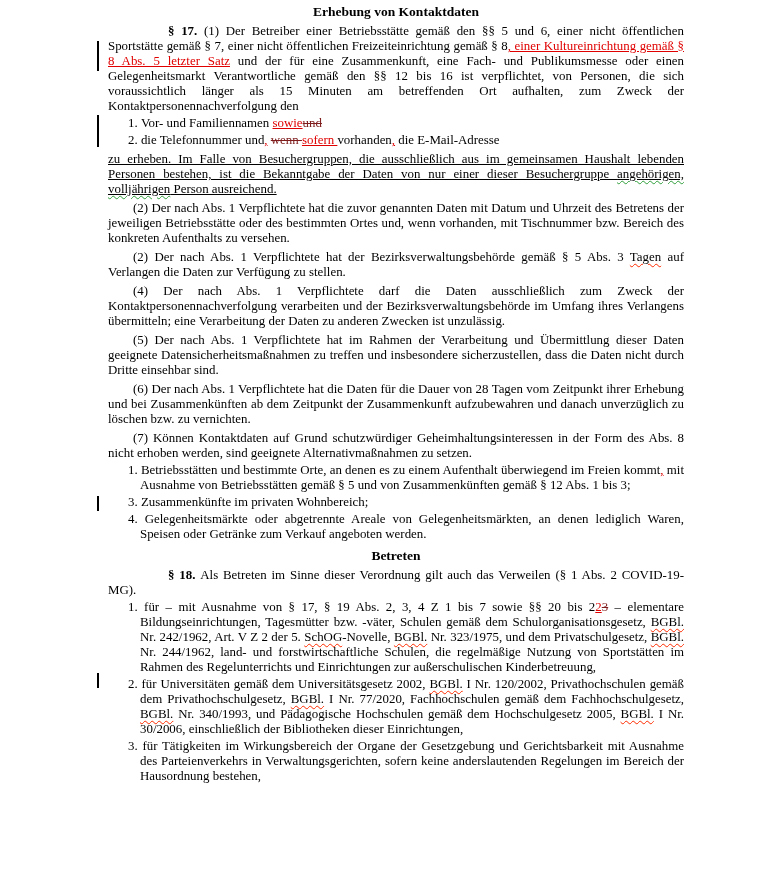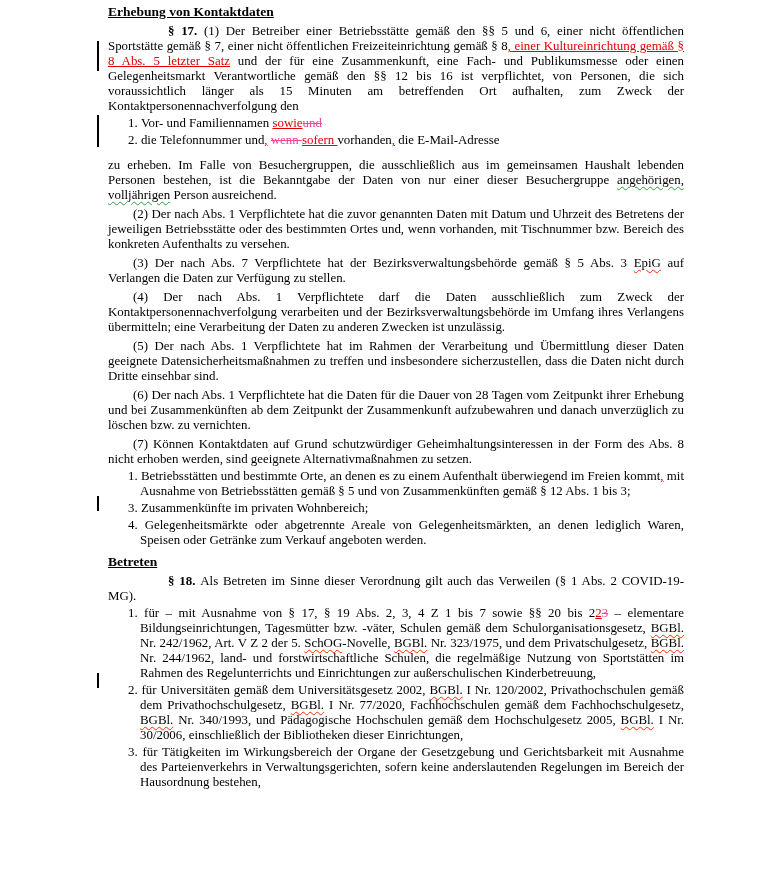--- a/index.html
+++ b/index.html
@@ -14,42 +14,41 @@
     line-height: 15px;
     color: #000000;
   }
   .content {
     position: absolute;
     left: 108px;
     top: 4px;
     width: 576px;
   }
   .heading {
-    text-align: left;
+    text-align: center;
     font-weight: bold;
     font-size: 13.5px;
     line-height: 16px;
     margin: 6px 0 4px 0;
-    text-decoration: underline;
   }
   .heading:first-child { margin-top: 0; }
   .para {
     margin: 4px 0 0 0;
     text-align: justify;
     text-indent: 25px;
   }
-  .para.cont { text-indent: 0; margin-top: 10px; }
+  .para.cont { text-indent: 0; margin-top: 4px; text-decoration: underline; }
   .li {
     margin: 2px 0 0 32px;
     text-indent: -12px;
     text-align: justify;
   }
   .b { font-weight: bold; margin-left: 35px; }
   .ins { color: #e00000; text-decoration: underline; text-decoration-thickness: 1px; }
-  .del { color: #ec4899; text-decoration: line-through; text-decoration-thickness: 1px; }
+  .del { color: #7f1d1d; text-decoration: line-through; text-decoration-thickness: 1px; }
   .sp-red {
     text-decoration: underline wavy #ff2a00;
     text-decoration-thickness: 1px;
     text-underline-offset: 2px;
   }
   .sp-green {
     text-decoration: underline wavy #2e9e3a;
     text-decoration-thickness: 1px;
     text-underline-offset: 2px;
   }
@@ -64,21 +63,21 @@
 <body>
 
 <div class="page">
   <div class="content">
       <div class="heading">Erhebung von Kontaktdaten</div>
       <div class="para"><span class="b">§ 17. </span><span>(1) Der Betreiber einer Betriebsstätte gemäß den §§ 5 und 6, einer nicht öffentlichen Sportstätte gemäß § 7, einer nicht öffentlichen Freizeiteinrichtung gemäß § 8</span><span class="ins">, einer Kultureinrichtung gemäß § 8 Abs. 5 letzter Satz</span><span> und der für eine Zusammenkunft, eine Fach- und Publikumsmesse oder einen Gelegenheitsmarkt Verantwortliche gemäß den §§ 12 bis 16 ist verpflichtet, von Personen, die sich voraussichtlich länger als 15 Minuten am betreffenden Ort aufhalten, zum Zweck der Kontaktpersonennachverfolgung den</span></div>
       <div class="li"><span>1.&nbsp;</span><span>Vor- und Familiennamen </span><span class="ins">sowie</span><span class="del">und</span></div>
       <div class="li"><span>2.&nbsp;</span><span>die Telefonnummer und</span><span class="ins">,</span><span> </span><span class="del">wenn </span><span class="ins">sofern </span><span>vorhanden</span><span class="ins">,</span><span> die E-Mail-Adresse</span></div>
       <div class="para cont"><span>zu erheben. Im Falle von Besuchergruppen, die ausschließlich aus im gemeinsamen Haushalt lebenden Personen bestehen, ist die Bekanntgabe der Daten von nur einer dieser Besuchergruppe </span><span class="sp-green">angehörigen,</span><span> </span><span class="sp-green">volljährigen</span><span> Person ausreichend.</span></div>
       <div class="para"><span>(2) Der nach Abs. 1 Verpflichtete hat die zuvor genannten Daten mit Datum und Uhrzeit des Betretens der jeweiligen Betriebsstätte oder des bestimmten Ortes und, wenn vorhanden, mit Tischnummer bzw. Bereich des konkreten Aufenthalts zu versehen.</span></div>
-      <div class="para"><span>(3) Der nach Abs. 7 Verpflichtete hat der Bezirksverwaltungsbehörde gemäß § 5 Abs. 3 </span><span class="sp-red">EpiG</span><span> auf Verlangen die Daten zur Verfügung zu stellen.</span></div>
+      <div class="para"><span>(2) Der nach Abs. 1 Verpflichtete hat der Bezirksverwaltungsbehörde gemäß § 5 Abs. 3 </span><span class="sp-red">Tagen</span><span> auf Verlangen die Daten zur Verfügung zu stellen.</span></div>
       <div class="para"><span>(4) Der nach Abs. 1 Verpflichtete darf die Daten ausschließlich zum Zweck der Kontaktpersonennachverfolgung verarbeiten und der Bezirksverwaltungsbehörde im Umfang ihres Verlangens übermitteln; eine Verarbeitung der Daten zu anderen Zwecken ist unzulässig.</span></div>
       <div class="para"><span>(5) Der nach Abs. 1 Verpflichtete hat im Rahmen der Verarbeitung und Übermittlung dieser Daten geeignete Datensicherheitsmaßnahmen zu treffen und insbesondere sicherzustellen, dass die Daten nicht durch Dritte einsehbar sind.</span></div>
       <div class="para"><span>(6) Der nach Abs. 1 Verpflichtete hat die Daten für die Dauer von 28 Tagen vom Zeitpunkt ihrer Erhebung und bei Zusammenkünften ab dem Zeitpunkt der Zusammenkunft aufzubewahren und danach unverzüglich zu löschen bzw. zu vernichten.</span></div>
       <div class="para"><span>(7) Können Kontaktdaten auf Grund schutzwürdiger Geheimhaltungsinteressen in der Form des Abs. 8 nicht erhoben werden, sind geeignete Alternativmaßnahmen zu setzen.</span></div>
       <div class="li"><span>1.&nbsp;</span><span>Betriebsstätten und bestimmte Orte, an denen es zu einem Aufenthalt überwiegend im Freien kommt</span><span class="ins">,</span><span> mit Ausnahme von Betriebsstätten gemäß § 5 und von Zusammenkünften gemäß § 12 Abs. 1 bis 3;</span></div>
       <div class="li"><span>3.&nbsp;</span><span>Zusammenkünfte im privaten Wohnbereich;</span></div>
       <div class="li"><span>4.&nbsp;</span><span>Gelegenheitsmärkte oder abgetrennte Areale von Gelegenheitsmärkten, an denen lediglich Waren, Speisen oder Getränke zum Verkauf angeboten werden.</span></div>
       <div class="heading">Betreten</div>
       <div class="para"><span class="b">§ 18. </span><span>Als Betreten im Sinne dieser Verordnung gilt auch das Verweilen (§ 1 Abs. 2 COVID-19-MG).</span></div>
       <div class="li"><span>1.&nbsp;</span><span>für – mit Ausnahme von § 17, § 19 Abs. 2, 3, 4 Z 1 bis 7 sowie §§ 20 bis 2</span><span class="ins">2</span><span class="del">3</span><span> – elementare Bildungseinrichtungen, Tagesmütter bzw. -väter, Schulen gemäß dem Schulorganisationsgesetz, </span><span class="sp-red">BGBl.</span><span> Nr. 242/1962, Art. V Z 2 der 5. </span><span class="sp-red">SchOG</span><span>-Novelle, </span><span class="sp-red">BGBl.</span><span> Nr. 323/1975, und dem Privatschulgesetz, </span><span class="sp-red">BGBl.</span><span> Nr. 244/1962, land- und forstwirtschaftliche Schulen, die regelmäßige Nutzung von Sportstätten im Rahmen des Regelunterrichts und Einrichtungen zur außerschulischen Kinderbetreuung,</span></div>

